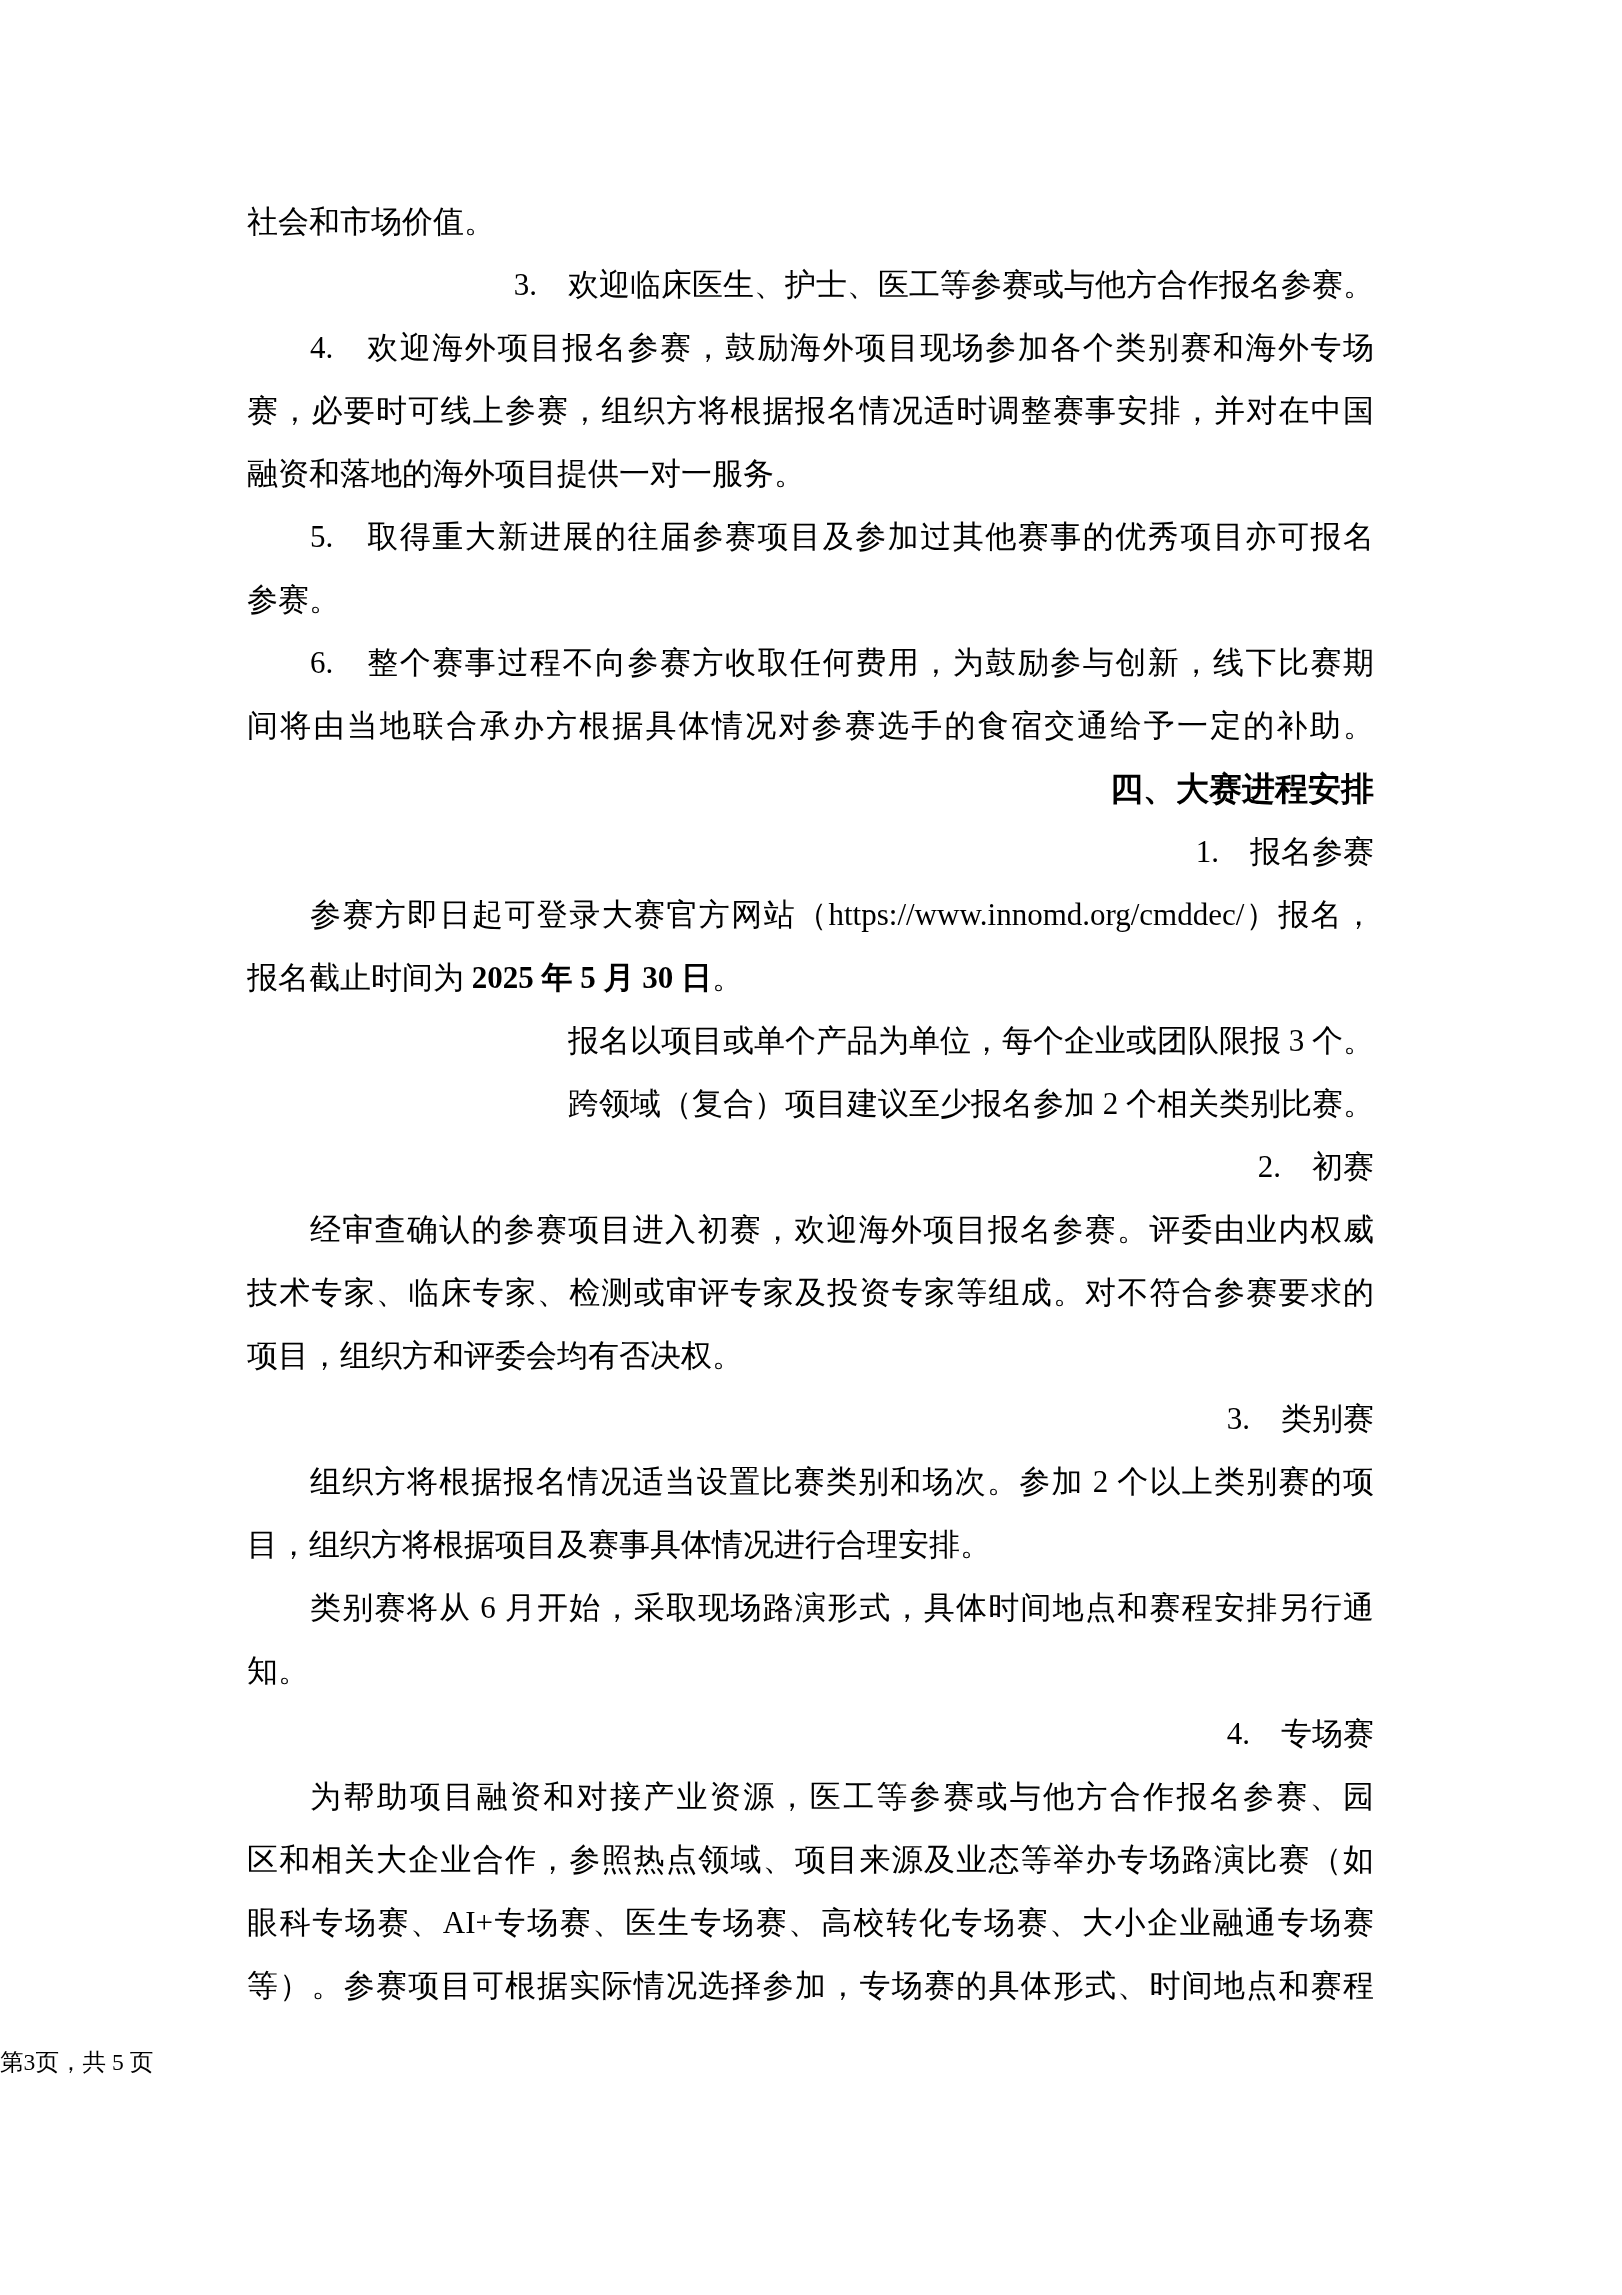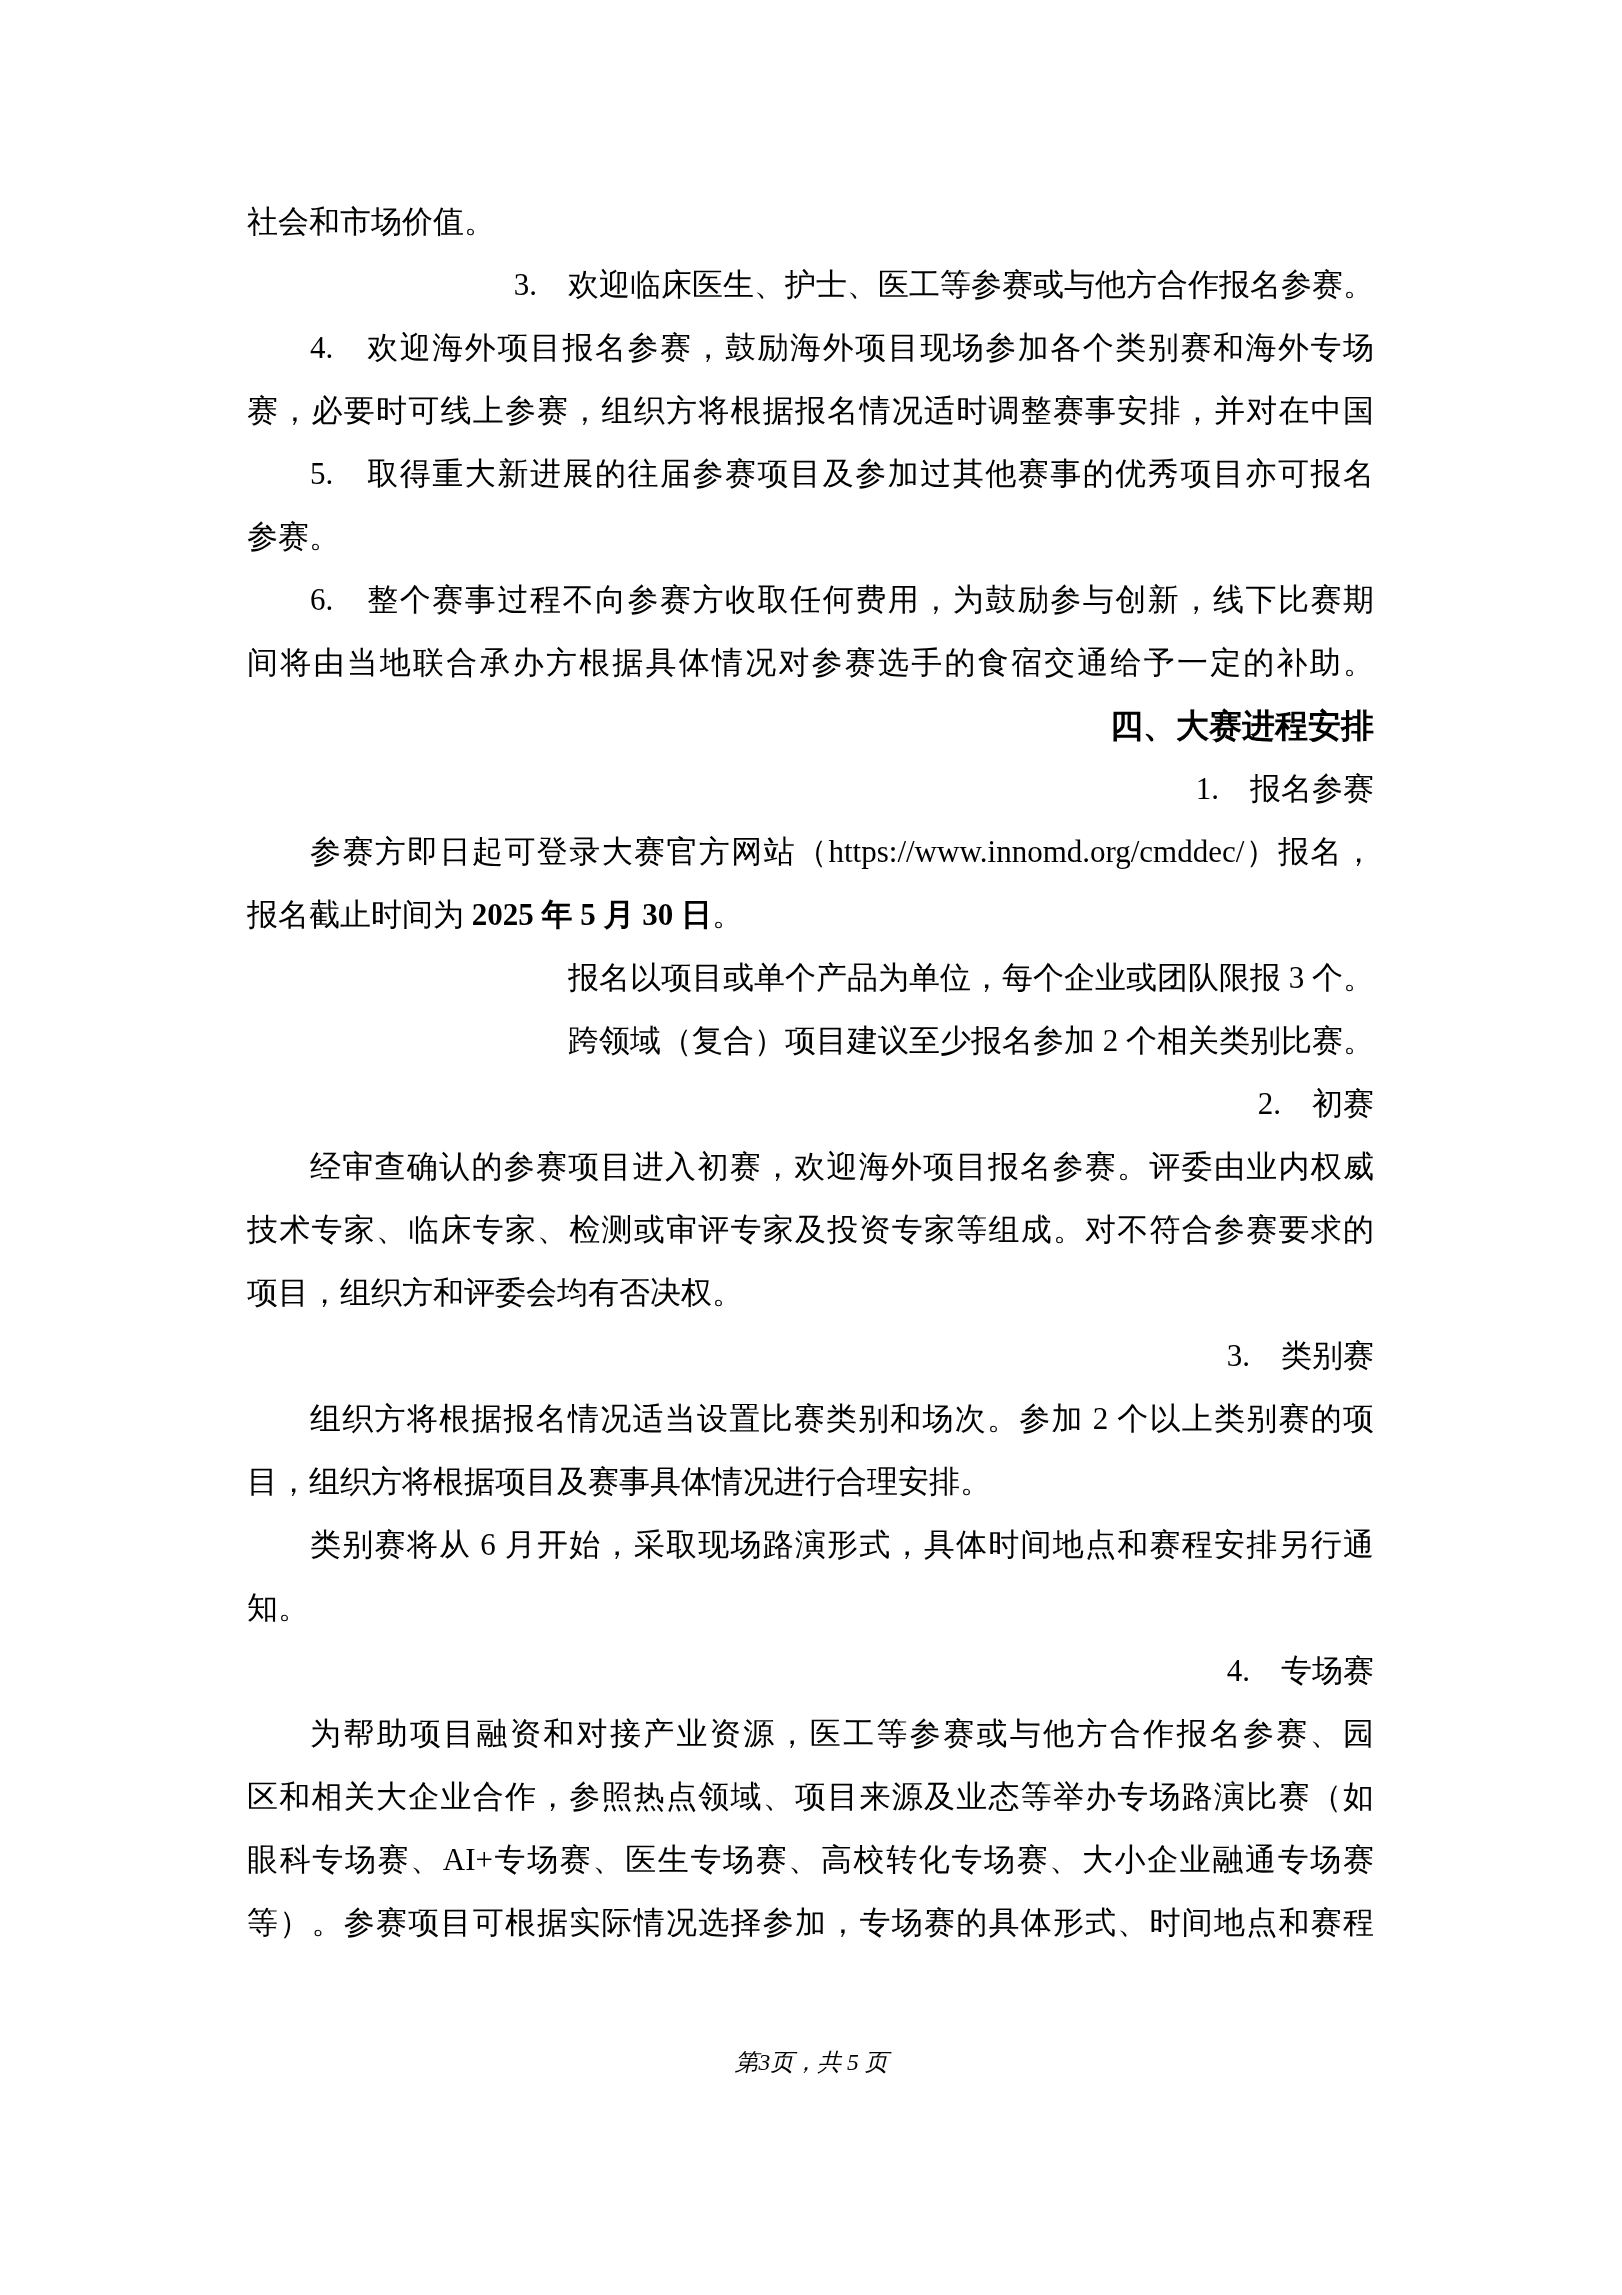--- a/index.html
+++ b/index.html
@@ -34,37 +34,37 @@
     font-family: "Liberation Sans", "DejaVu Sans", sans-serif;
     font-weight: bold;
     font-size: 33px;
   }
   .seg.bold { font-weight: bold; }
   .footer {
     position: absolute;
     left: 0;
     top: 2048px;
     width: 100%;
-    text-align: center;
+    text-align: left;
     font-family: "Liberation Serif", "DejaVu Serif", serif;
     font-size: 23.6px;
     line-height: 29px;
     color: #000000;
-    font-style: italic;
   }
 </style>
 </head>
 <body>
 
 <div class="page">
   <div class="doc" id="doc">
       <div class="line"><span class="seg">社会和市场价值。</span></div>
       <div class="line indent"><span class="seg">3.　欢迎临床医生、护士、医工等参赛或与他方合作报名参赛。</span></div>
       <div class="line indent fill"><span class="seg">4.　欢迎海外项目报名参赛，鼓励海外项目现场参加各个类别赛和海外专场</span></div>
       <div class="line fill"><span class="seg">赛，必要时可线上参赛，组织方将根据报名情况适时调整赛事安排，并对在中国</span></div>
+      <div class="line"><span class="seg">融资和落地的海外项目提供一对一服务。</span></div>
       <div class="line indent fill"><span class="seg">5.　取得重大新进展的往届参赛项目及参加过其他赛事的优秀项目亦可报名</span></div>
       <div class="line"><span class="seg">参赛。</span></div>
       <div class="line indent fill"><span class="seg">6.　整个赛事过程不向参赛方收取任何费用，为鼓励参与创新，线下比赛期</span></div>
       <div class="line fill"><span class="seg">间将由当地联合承办方根据具体情况对参赛选手的食宿交通给予一定的补助。</span></div>
       <div class="line indent heading"><span class="seg">四、大赛进程安排</span></div>
       <div class="line indent"><span class="seg">1.　报名参赛</span></div>
       <div class="line indent fill"><span class="seg">参赛方即日起可登录大赛官方网站（https://www.innomd.org/cmddec/）报名，</span></div>
       <div class="line"><span class="seg">报名截止时间为 </span><span class="seg bold">2025 年 5 月 30 日</span><span class="seg">。</span></div>
       <div class="line indent"><span class="seg">报名以项目或单个产品为单位，每个企业或团队限报 3 个。</span></div>
       <div class="line indent"><span class="seg">跨领域（复合）项目建议至少报名参加 2 个相关类别比赛。</span></div>

